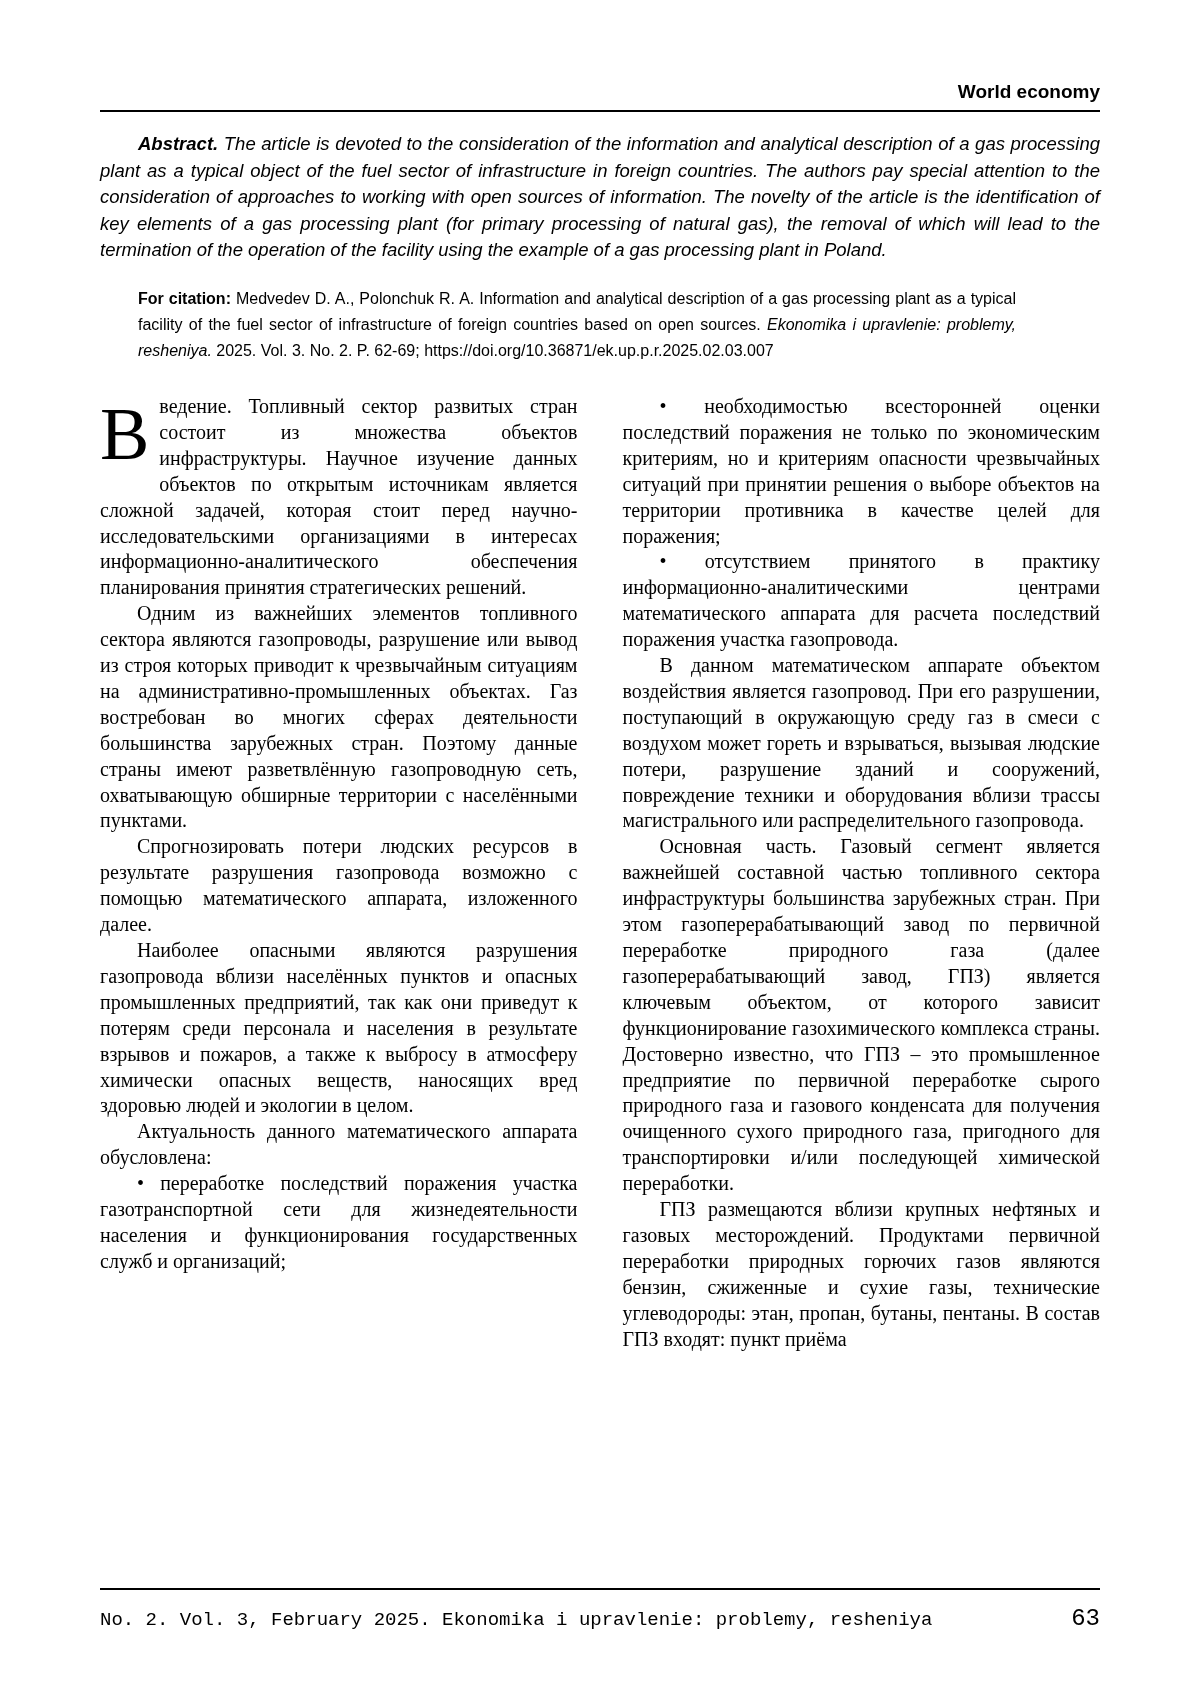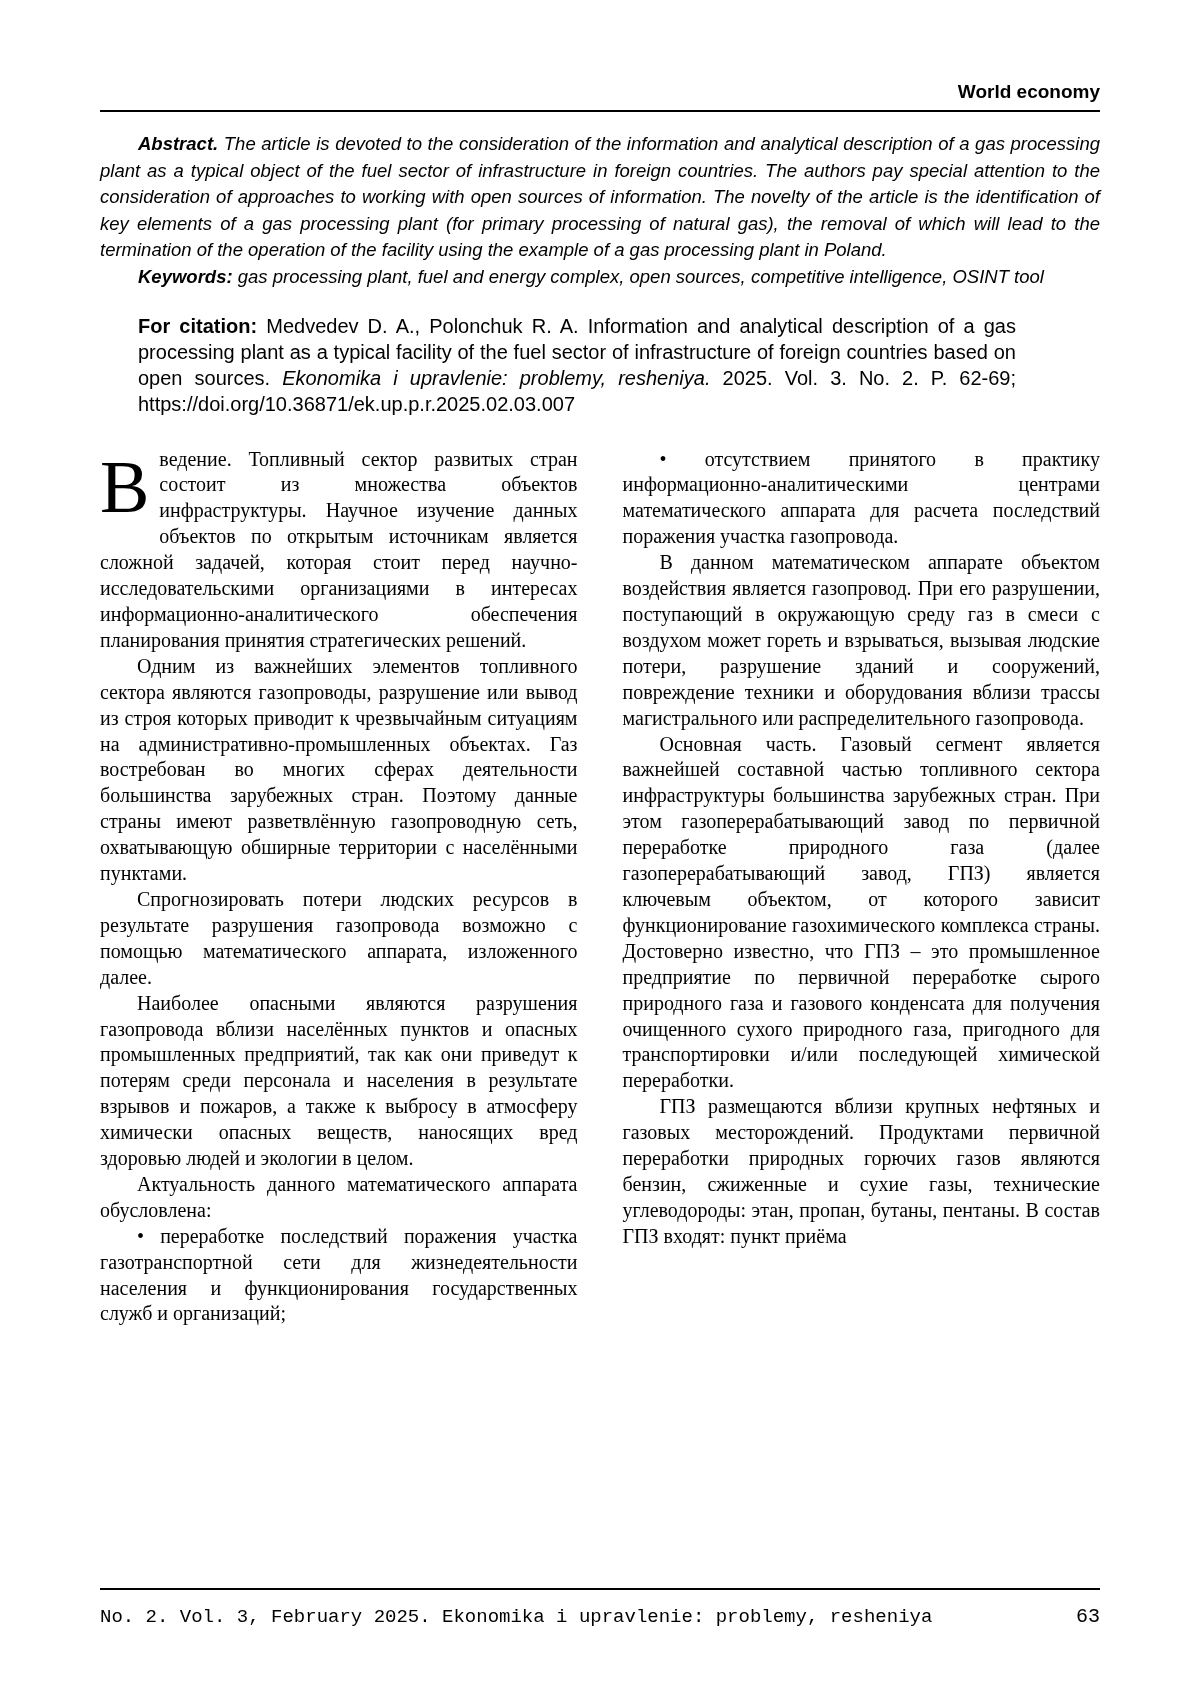--- a/index.html
+++ b/index.html
@@ -39,21 +39,21 @@
     line-height: 26.6px;
     text-align: justify;
   }
   .abstract-block p { margin: 0; text-indent: 38px; }
   .abstract-block p.keywords { text-indent: 38px; }
   .abstract-block b { font-weight: bold; }
   
   .citation-block {
     margin: 22px 84px 0 38px;
     font-family: "Liberation Sans", sans-serif;
-    font-size: 20px;
+    font-size: 16px;
     line-height: 26px;
     text-align: justify;
   }
   .citation-block p { margin: 0; }
   .citation-block i { font-style: italic; }
   
   .columns {
     display: flex;
     gap: 45px;
     margin-top: 30px;
@@ -87,49 +87,49 @@
     border-top: 2px solid #000;
     margin: 0 0 15px 0;
   }
   .footer-row {
     display: flex;
     justify-content: space-between;
     align-items: baseline;
     font-family: Liberation Mono, monospace;
     font-size: 19px;
   }
-  .page-number { font-size: 20px; margin-left: 22px; }
+  .page-number { font-size: 24px; margin-left: 22px; }
 </style>
 </head>
 <body>
 
 <div class="page">
 
   <div class="running-head">World economy</div>
   <hr class="head-rule">
 
   <section class="abstract-block">
     <p><b>Abstract.</b><span> The article is devoted to the consideration of the information and analytical description of a gas processing plant as a typical object of the fuel sector of infrastructure in foreign countries. The authors pay special attention to the consideration of approaches to working with open sources of information. The novelty of the article is the identification of key elements of a gas processing plant (for primary processing of natural gas), the removal of which will lead to the termination of the operation of the facility using the example of a gas processing plant in Poland.</span></p>
-    <p class="keywords"><b>Keywords:</b><span> gas processing plant, fuel and energy complex, open sources, competitive intelligence, OSINT tool</span></p>
   </section>
 
   <section class="citation-block">
     <p><b>For citation:</b><span> Medvedev D. A., Polonchuk R. A. Information and analytical description of a gas processing plant as a typical facility of the fuel sector of infrastructure of foreign countries based on open sources. </span><i>Ekonomika i upravlenie: problemy, resheniya.</i><span> 2025. Vol. 3. No. 2. P. 62-69; https://doi.org/10.36871/ek.up.p.r.2025.02.03.007</span></p>
   </section>
 
   <main class="columns">
     <div class="col">
       <p class="intro"><span class="dropcap">В</span><b class="lead">ведение.</b><span> Топливный сектор развитых стран состоит из множества объектов инфраструктуры. Научное изучение данных объектов по открытым источникам является сложной задачей, которая стоит перед научно-исследовательскими организациями в интересах информационно-аналитического обеспечения планирования принятия стратегических решений.</span></p>
       <p><span>Одним из важнейших элементов топливного сектора являются газопроводы, разрушение или вывод из строя которых приводит к чрезвычайным ситуациям на административно-промышленных объектах. Газ востребован во многих сферах деятельности большинства зарубежных стран. Поэтому данные страны имеют разветвлённую газопроводную сеть, охватывающую обширные территории с населёнными пунктами.</span></p>
       <p><span>Спрогнозировать потери людских ресурсов в результате разрушения газопровода возможно с помощью математического аппарата, изложенного далее.</span></p>
       <p><span>Наиболее опасными являются разрушения газопровода вблизи населённых пунктов и опасных промышленных предприятий, так как они приведут к потерям среди персонала и населения в результате взрывов и пожаров, а также к выбросу в атмосферу химически опасных веществ, наносящих вред здоровью людей и экологии в целом.</span></p>
       <p><span>Актуальность данного математического аппарата обусловлена:</span></p>
       <p><span>• переработке последствий поражения участка газотранспортной сети для жизнедеятельности населения и функционирования государственных служб и организаций;</span></p>
     </div>
     <div class="col">
+      <p><span>• необходимостью всесторонней оценки последствий поражения не только по экономическим критериям, но и критериям опасности чрезвычайных ситуаций при принятии решения о выборе объектов на территории противника в качестве целей для поражения;</span></p>
       <p><span>• отсутствием принятого в практику информационно-аналитическими центрами математического аппарата для расчета последствий поражения участка газопровода.</span></p>
       <p><span>В данном математическом аппарате объектом воздействия является газопровод. При его разрушении, поступающий в окружающую среду газ в смеси с воздухом может гореть и взрываться, вызывая людские потери, разрушение зданий и сооружений, повреждение техники и оборудования вблизи трассы магистрального или распределительного газопровода.</span></p>
       <p><b class="lead">Основная часть.</b><span> Газовый сегмент является важнейшей составной частью топливного сектора инфраструктуры большинства зарубежных стран. При этом газоперерабатывающий завод по первичной переработке природного газа (далее газоперерабатывающий завод, ГПЗ) является ключевым объектом, от которого зависит функционирование газохимического комплекса страны. Достоверно известно, что ГПЗ – это промышленное предприятие по первичной переработке сырого природного газа и газового конденсата для получения очищенного сухого природного газа, пригодного для транспортировки и/или последующей химической переработки.</span></p>
       <p><span>ГПЗ размещаются вблизи крупных нефтяных и газовых месторождений. Продуктами первичной переработки природных горючих газов являются бензин, сжиженные и сухие газы, технические углеводороды: этан, пропан, бутаны, пентаны. В состав ГПЗ входят: пункт приёма</span></p>
     </div>
   </main>
 
   <footer class="footer">
     <hr class="footer-rule">
     <div class="footer-row">

